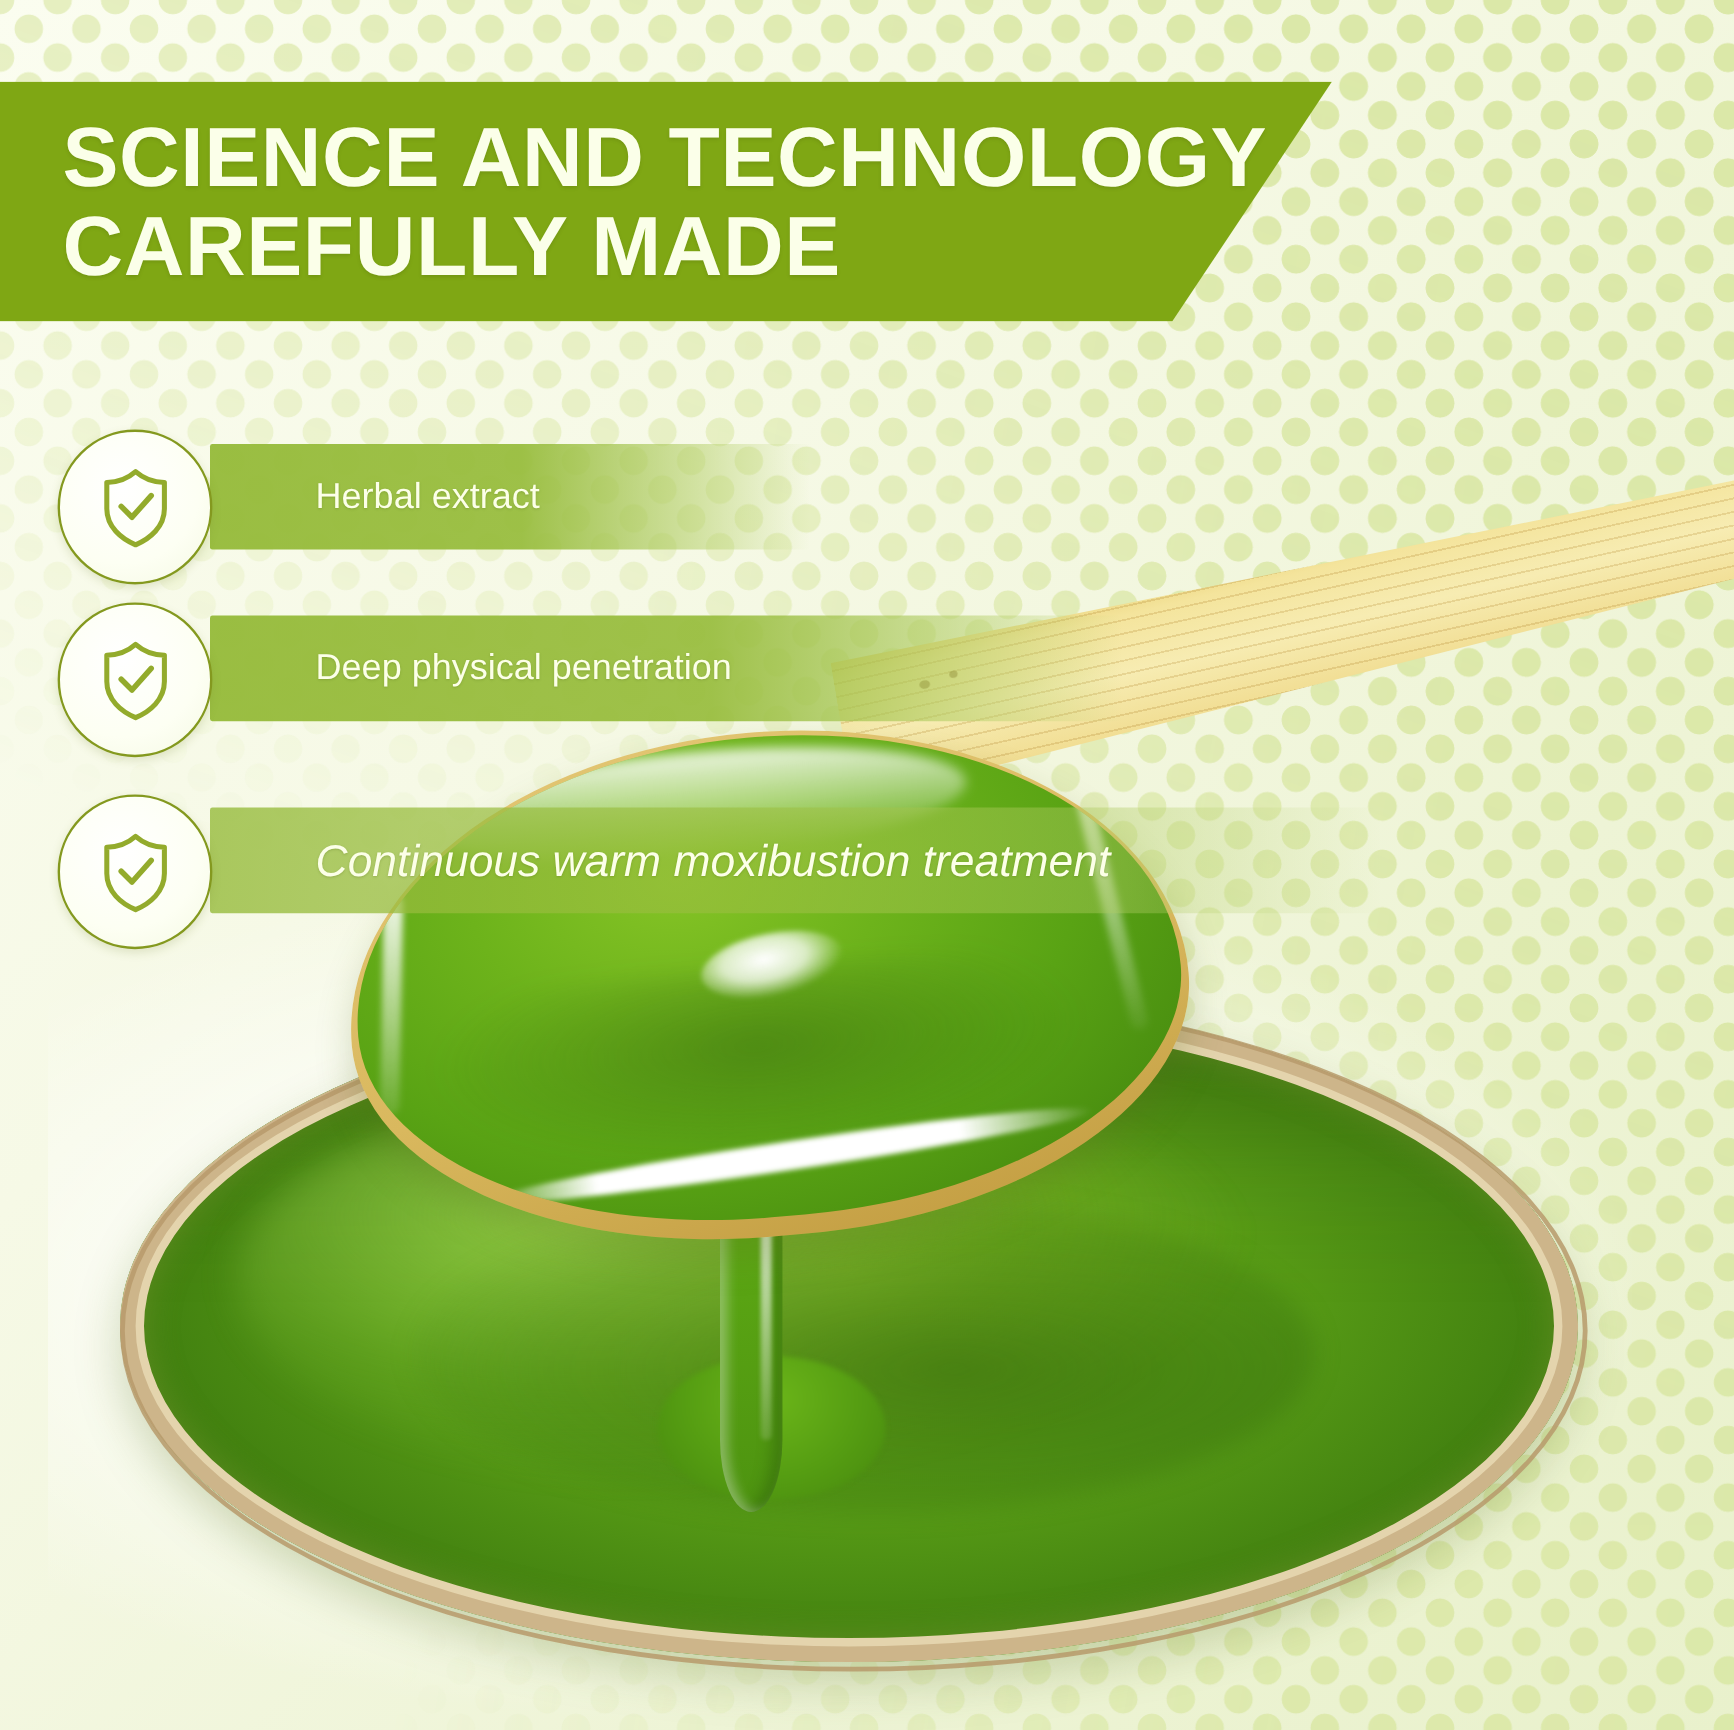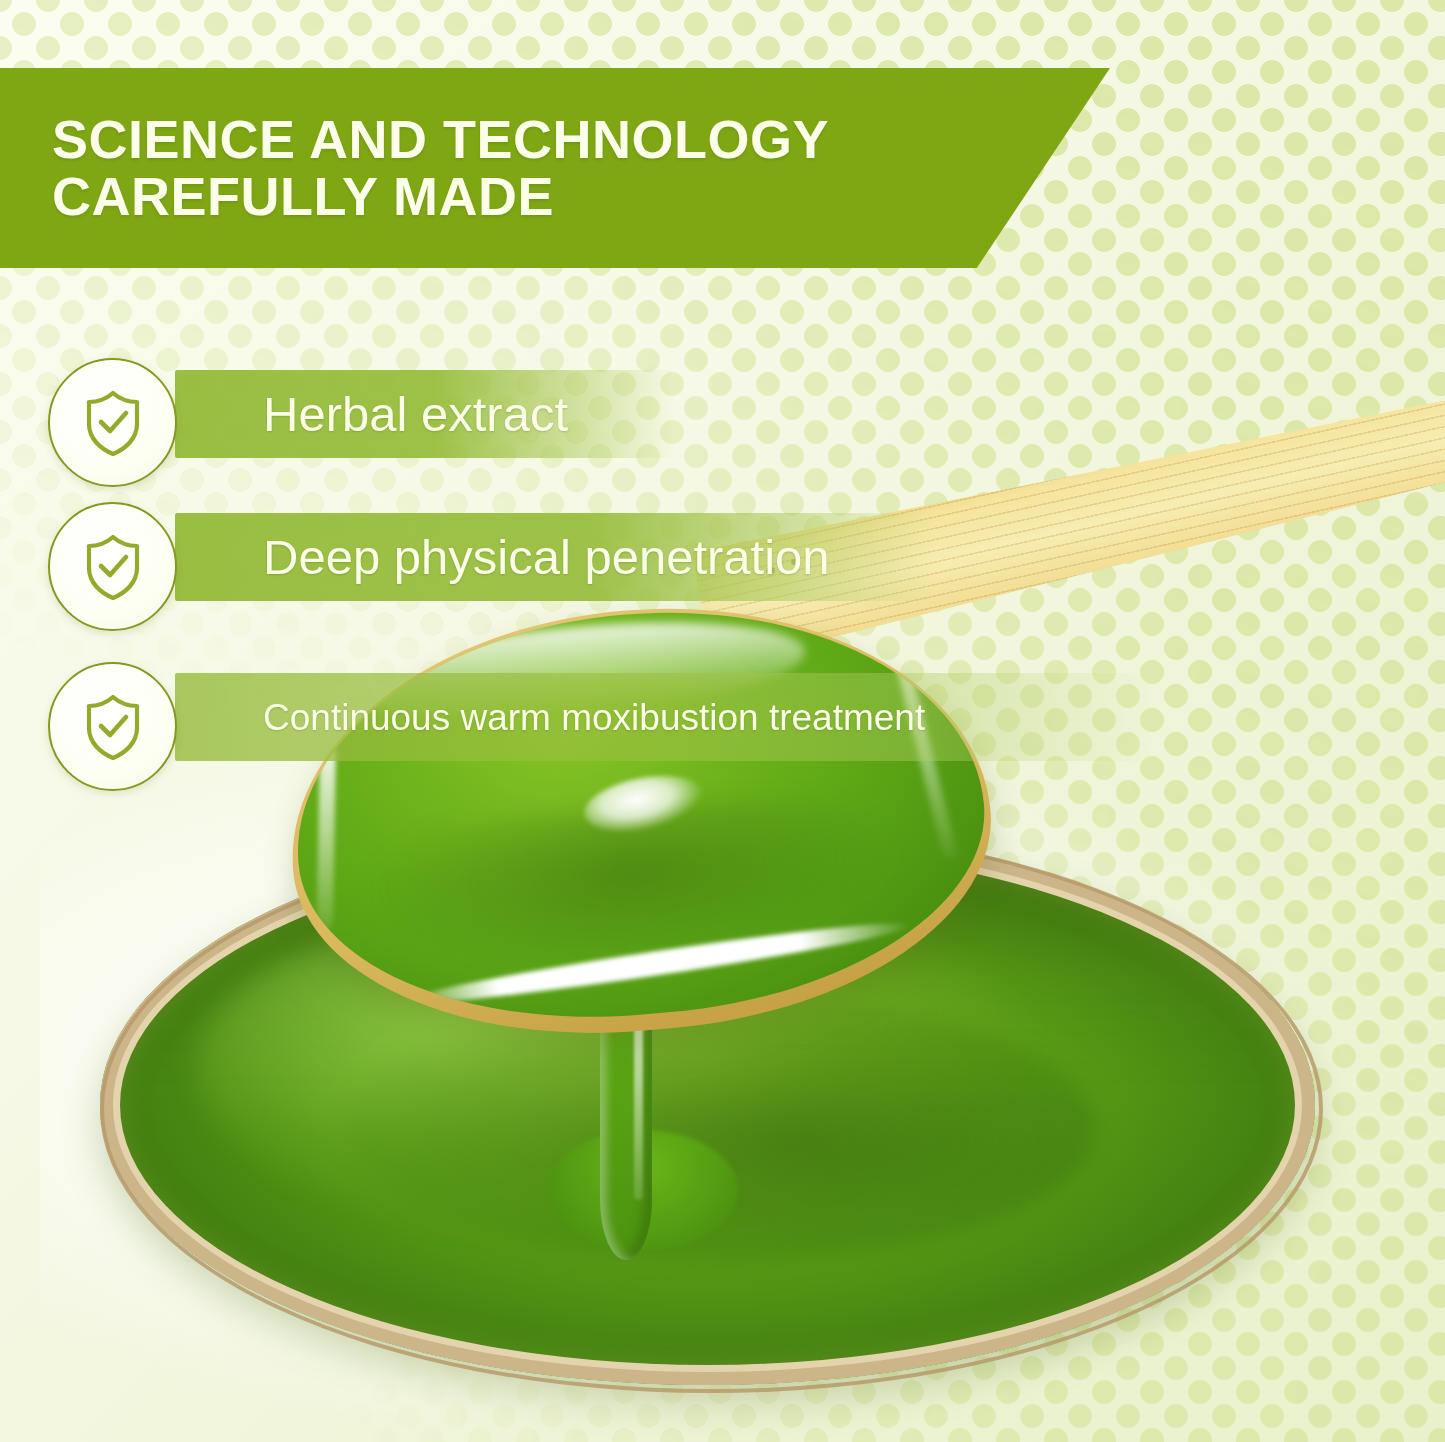--- a/index.html
+++ b/index.html
@@ -177,21 +177,21 @@
   
   .banner{
     position:absolute;left:0;top:68px;width:1110px;height:200px;
     background:#7fa714;
     clip-path:polygon(0 0, 100% 0, 88% 100%, 0 100%);
     display:flex;align-items:center;
   }
   .banner-title{
     margin:0;padding:0 0 0 52px;
     color:#fbffe9;
-    font-size:54px;line-height:1.06;
+    font-size:70px;line-height:1.06;
     font-weight:bold;letter-spacing:.5px;
     text-transform:uppercase;
     text-shadow:0 2px 3px rgba(60,80,10,.18);
   }
   .banner-title span{display:block;}
 
   
   .features{position:absolute;left:0;top:0;width:100%;height:100%;}
   .feature{position:absolute;left:48px;display:flex;align-items:center;}
   .feature.f1{top:358px;}
@@ -201,24 +201,24 @@
   .bar{
     position:absolute;left:127px;height:88px;
     display:flex;align-items:center;
     border-radius:2px;
   }
   .f1 .bar{top:12px;width:500px;
     background:linear-gradient(90deg, rgba(150,187,59,.96) 0%, rgba(152,189,62,.94) 52%, rgba(183,209,110,.55) 82%, rgba(226,236,190,0) 100%);}
   .f2 .bar{top:11px;width:760px;
     background:linear-gradient(90deg, rgba(150,187,59,.96) 0%, rgba(152,189,62,.93) 55%, rgba(180,207,105,.52) 84%, rgba(226,236,190,0) 100%);}
   .f3 .bar{top:11px;width:975px;
-    background:linear-gradient(90deg, rgba(150,187,59,.80) 0%, rgba(154,190,64,.62) 45%, rgba(178,205,102,.40) 78%, rgba(226,236,190,.06) 100%);}
+    background:linear-gradient(90deg, rgba(150,187,59,.80) 0%, rgba(154,190,64,.62) 45%, rgba(178,205,102,.40) 78%, rgba(226,236,190,.06) 100%);font-style:italic;}
 
   .bar-label{
-    color:#fcffe8;font-size:49px;line-height:1;
+    color:#fcffe8;font-size:30px;line-height:1;
     white-space:nowrap;padding-left:88px;
     text-shadow:0 1px 2px rgba(70,95,15,.25);
   }
   .f3 .bar-label{font-size:37px;}
 
   .badge{
     position:relative;z-index:3;
     width:125px;height:125px;border-radius:50%;
     background:radial-gradient(circle at 42% 36%, #ffffff 0%, #fdfff3 60%, #f4f8e2 100%);
     border:2px solid #84991f;

